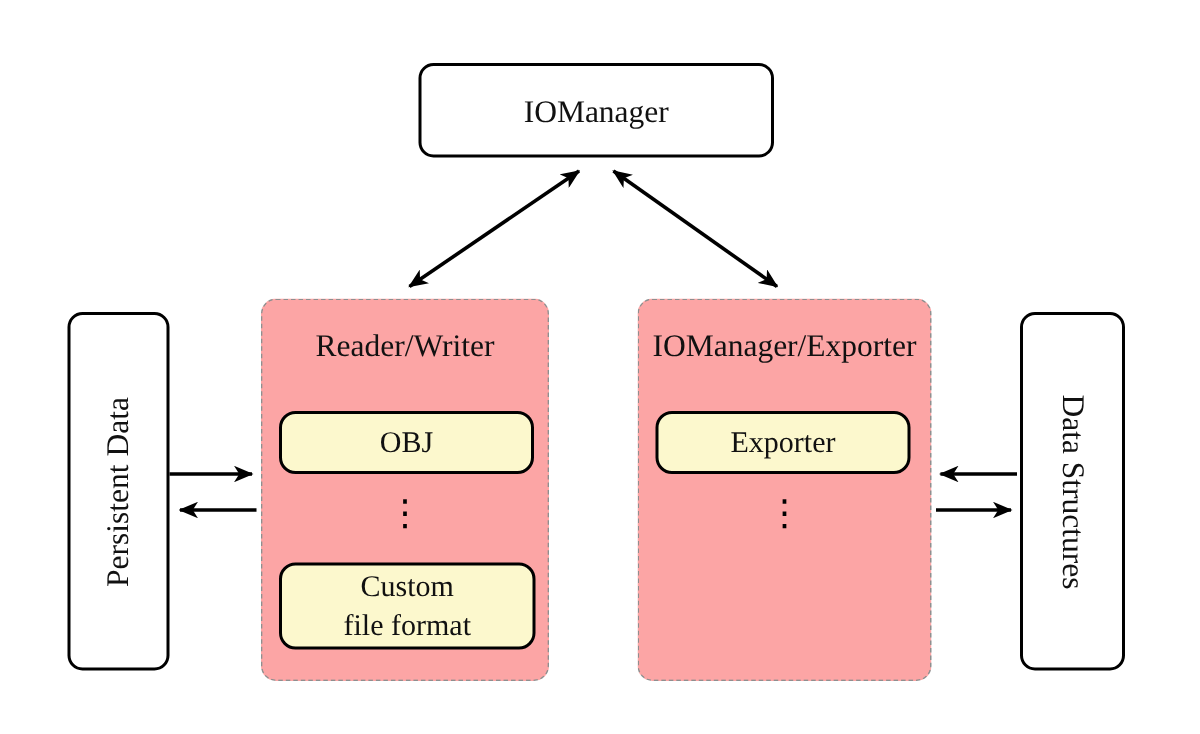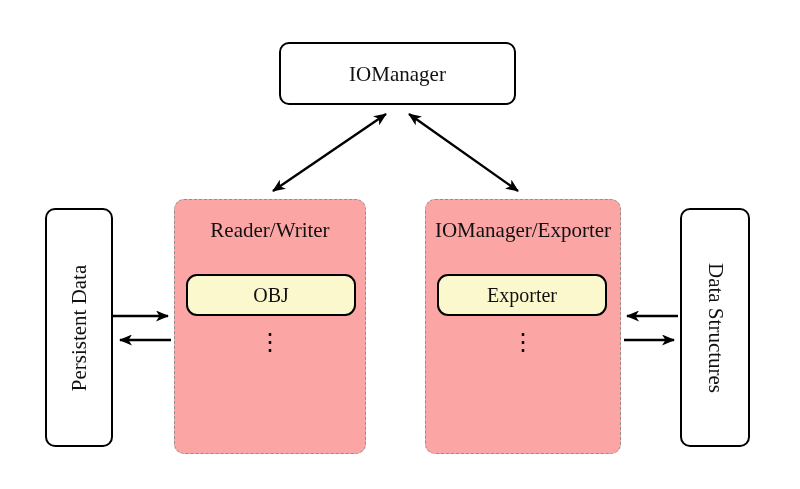--- a/index.html
+++ b/index.html
@@ -134,20 +134,24 @@
   <div class="node io-node">
     <span class="lbl">IOManager</span>
   </div>
 
   <div class="group group-rw">
     <div class="group-title">Reader/Writer</div>
     <div class="inner-node in-top">
       <span class="lbl">OBJ</span>
     </div>
     <div class="vdots">⋮</div>
+    <div class="inner-node in-bottom">
+      <span class="lbl">Custom
+file format</span>
+    </div>
   </div>
 
   <div class="group group-ie">
     <div class="group-title">IOManager/Exporter</div>
     <div class="inner-node in-top">
       <span class="lbl">Exporter</span>
     </div>
     <div class="vdots">⋮</div>
   </div>
 

